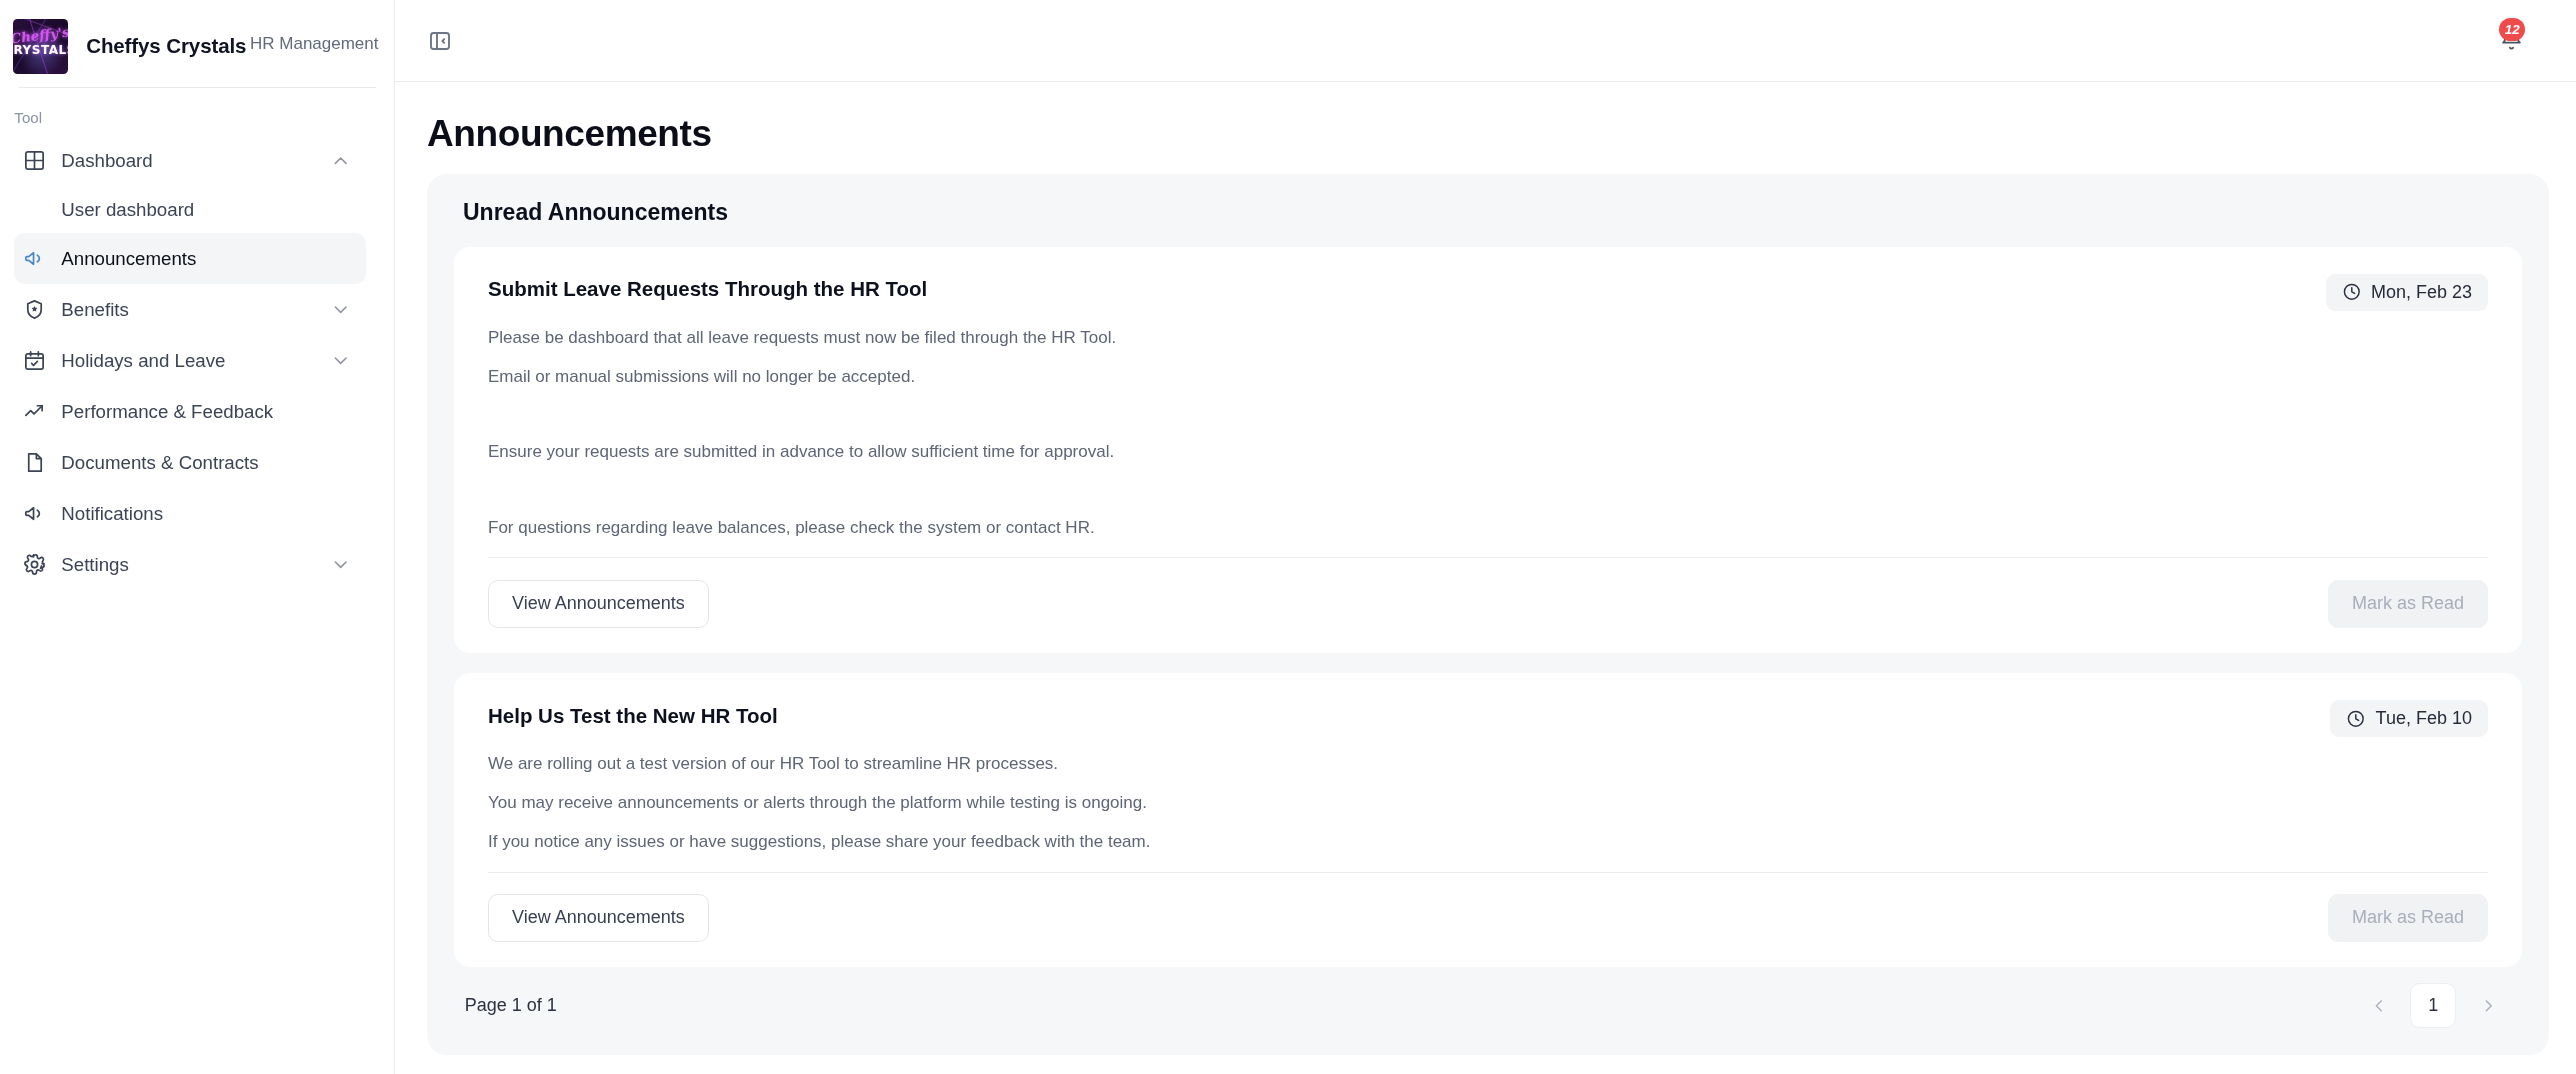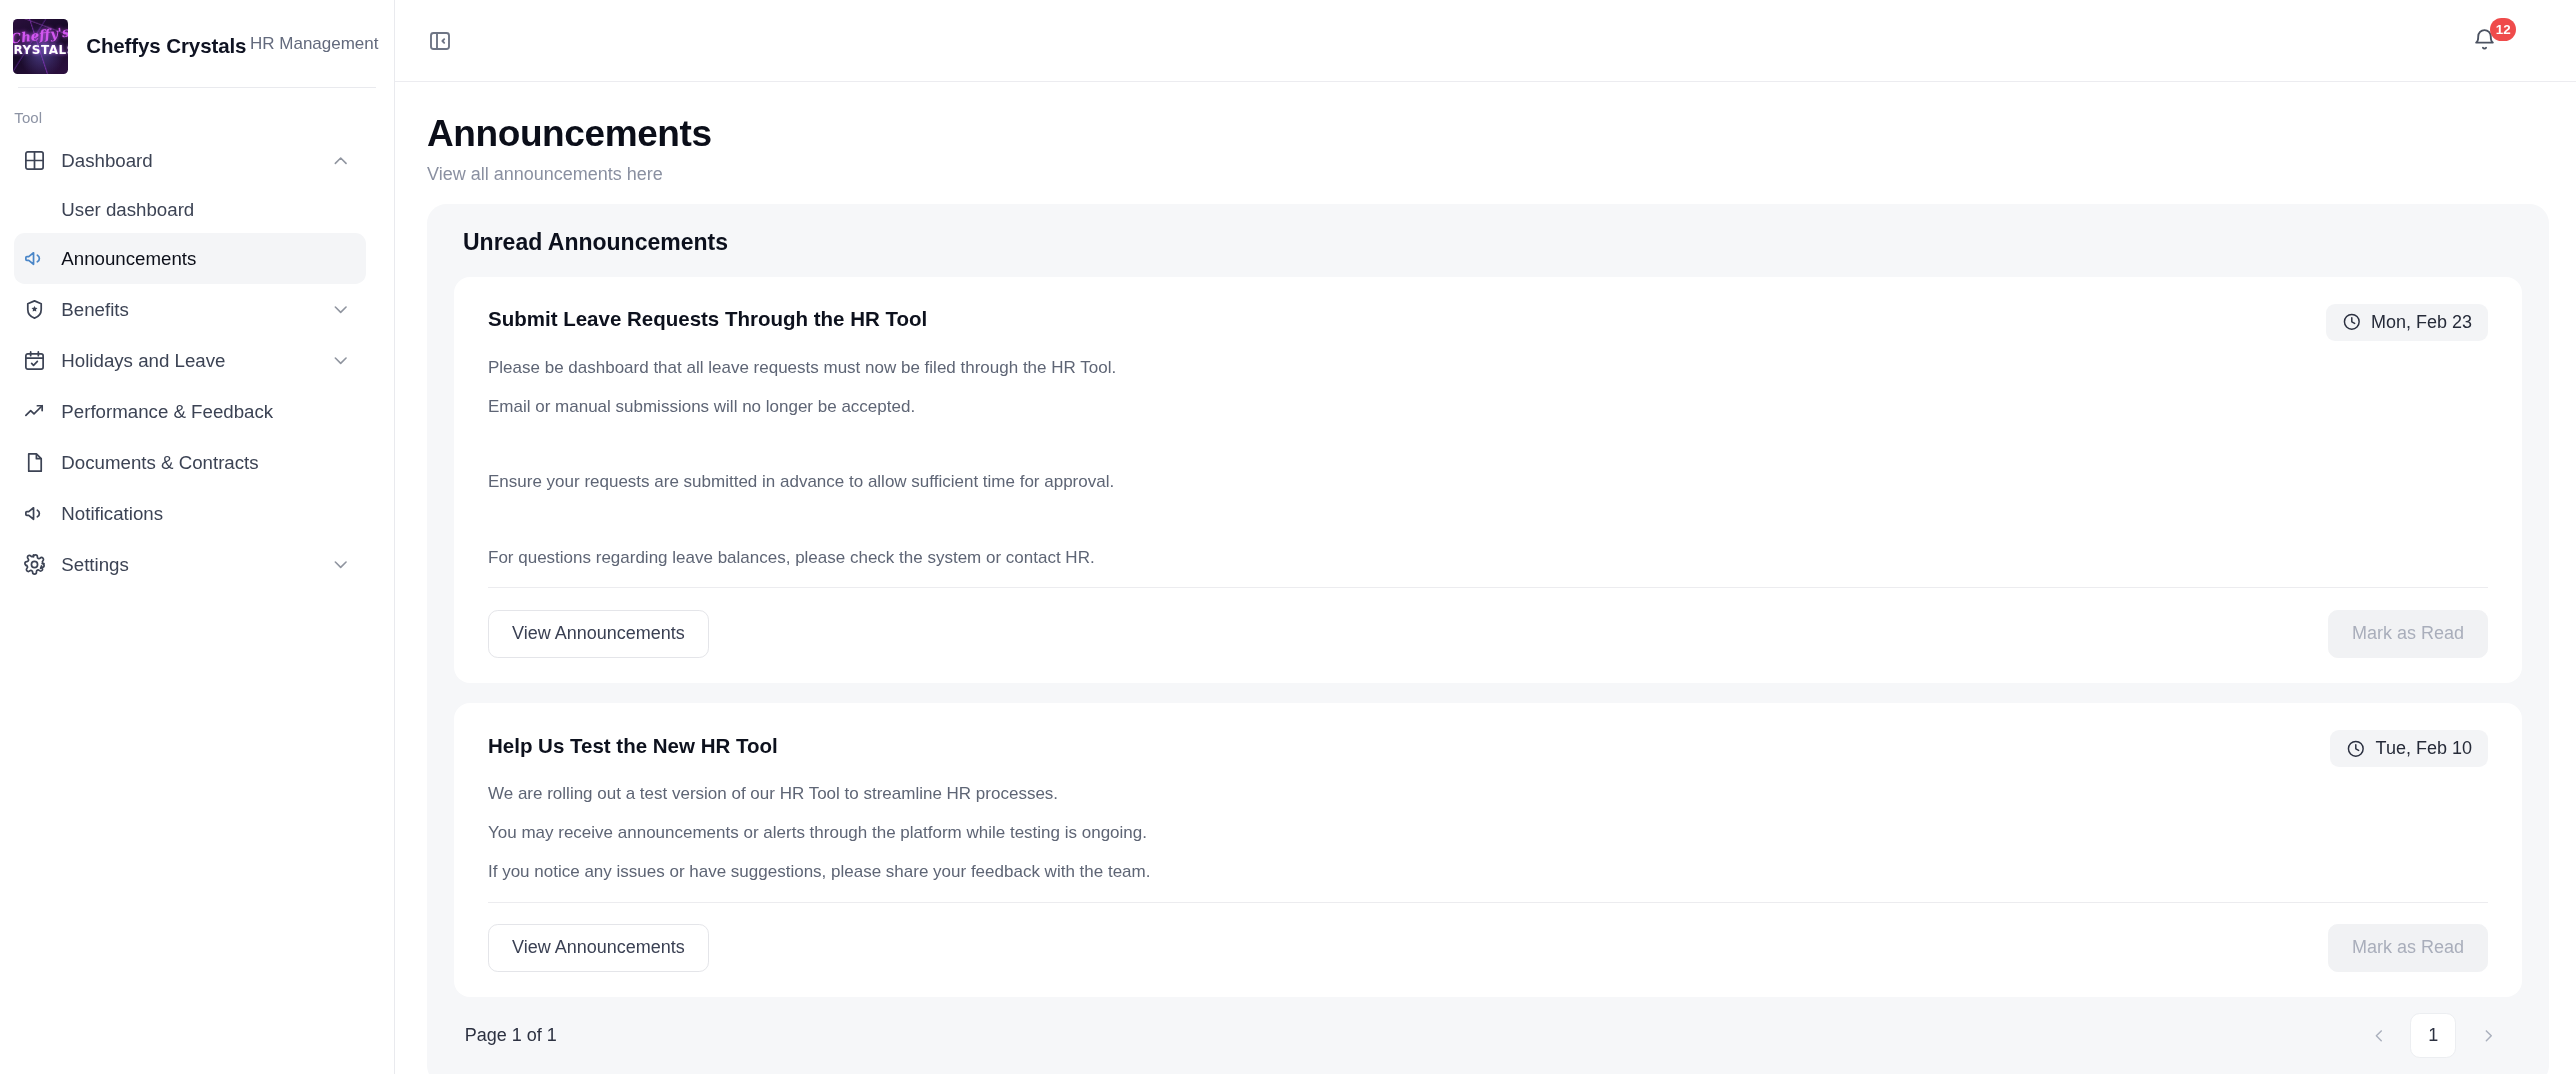--- a/index.html
+++ b/index.html
@@ -79,21 +79,21 @@
   
   .main { flex: 1 1 auto; height: 1074px; display: flex; flex-direction: column; background:#ffffff; min-width:0; }
 
   .topbar {
     height: 82px; flex: 0 0 82px; border-bottom: 0.9px solid #ececf0;
     display: flex; align-items: center; padding: 0 32px 0 25px; background:#fff;
   }
   .panel-toggle { width: 39px; height: 39px; display:flex; align-items:center; justify-content:center; cursor: pointer; }
   .panel-toggle svg { width: 24px; height: 24px; display:block; }
   .topbar-spacer { flex: 1 1 auto; }
-  .bell-wrap { position: relative; width: 43px; height: 43px; display:flex; align-items:center; justify-content:flex-start; cursor:pointer; margin-right: 29px; }
+  .bell-wrap { position: relative; width: 43px; height: 43px; display:flex; align-items:center; justify-content:flex-end; cursor:pointer; margin-right: 20px; font-style: italic; }
   .bell-wrap svg { width: 25px; height: 25px; display:block; }
   .bell-badge {
     position: absolute; top: -0.9px; right: -0.9px;
     min-width: 23px; height: 23px; padding: 0 5.3px; border-radius: 11.6px;
     background: #ef4b4b; color: #fff; font-size: 13.4px; font-weight: bold;
     display: flex; align-items: center; justify-content: center; line-height: 1;
   }
   .user-pill {
     display: flex; align-items: center; gap: 14.3px;
     height: 55px; padding: 0 18px 0 9px;
@@ -316,21 +316,20 @@
           <path d="M18 8a6 6 0 1 0-12 0c0 5-2 6-2 6h16s-2-1-2-6z"></path>
             <path d="M10.5 19a1.8 1.8 0 0 0 3 0"></path>
         </svg>
         <span class="bell-badge">12</span>
       </div>
     </header>
 
     <section class="content">
 
       <h1 class="page-title">Announcements</h1>
-      <div class="page-sub">View all announcements here</div>
 
       <div class="unread-panel">
         <div class="unread-title">Unread Announcements</div>
 
         <article class="ann-card">
           <div class="ann-head">
             <h2 class="ann-title">Submit Leave Requests Through the HR Tool</h2>
             <div class="date-pill">
               <svg viewBox="0 0 24 24" fill="none" stroke="#2b3040" stroke-width="1.8" stroke-linecap="round" stroke-linejoin="round">
                 <circle cx="12" cy="12" r="9"></circle>

